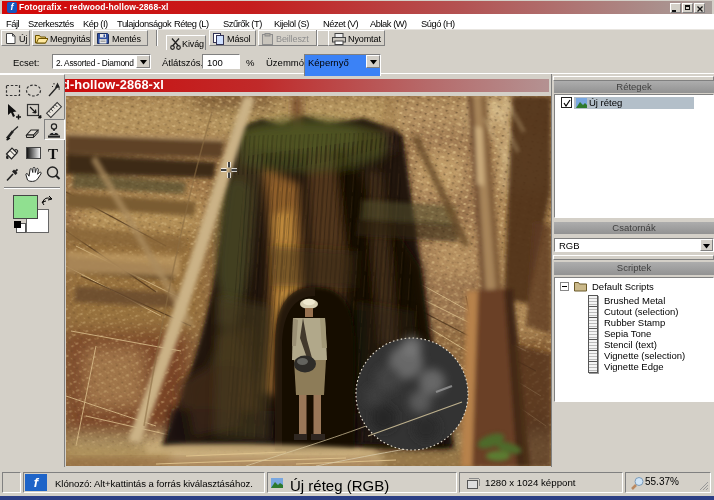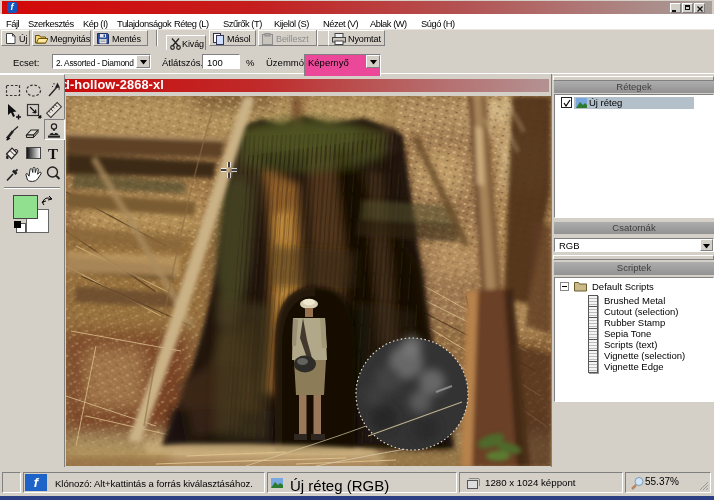--- a/index.html
+++ b/index.html
@@ -11,20 +11,21 @@
 .scr{position:absolute;left:33px;height:11px;white-space:nowrap}
 .scr span{position:absolute;left:16px;top:0;white-space:nowrap}
 .scr:before{content:"";position:absolute;left:0;top:0;width:8px;height:10px;background:#f4f4f4 repeating-linear-gradient(transparent 0 2px,#bbb 2px 3px);border:1px solid #555;box-shadow:1px 1px 0 #999}
 .mi{position:absolute;top:5px;font-size:9.3px;letter-spacing:-0.45px;white-space:nowrap}
 .tb{font-size:9px;letter-spacing:-0.1px;white-space:nowrap}
 </style></head>
 <body>
 
 <div class="abs" style="left:2px;top:1px;width:710px;height:13px;background:linear-gradient(90deg,#d40808 0%,#c51d1d 35%,#b35353 65%,#a89f9b 100%)">
   <div class="abs" style="left:5px;top:1px;width:10px;height:11px;background:#1557c0;border-radius:2px;color:#fff;font-size:9px;font-style:italic;font-weight:bold;text-align:center;line-height:11px">f</div>
+  <div class="abs" style="left:17px;top:0;color:#fff;font-weight:bold;font-size:8.5px;line-height:13px;letter-spacing:0.1px">Fotografix - redwood-hollow-2868-xl</div>
   <div class="abs raised" style="left:668px;top:2px;width:11px;height:10px;background:#d4d0c8">
       <div class="abs" style="left:1px;top:6px;width:4px;height:1.5px;background:#111"></div>
     </div>
   <div class="abs raised" style="left:680px;top:2px;width:11px;height:10px;background:#d4d0c8">
       <div class="abs" style="left:1.5px;top:1px;width:5px;height:5px;border:1px solid #111;border-top-width:2px"></div>
     </div>
   <div class="abs raised" style="left:692px;top:2px;width:11px;height:10px;background:#d4d0c8">
       <svg class="abs" style="left:2px;top:1.5px" width="6" height="6" viewBox="0 0 6 6">
         <path d="M0.5,0.5 L5.5,5.5 M5.5,0.5 L0.5,5.5" stroke="#111" stroke-width="1.3"></path>
       </svg>
@@ -110,21 +111,21 @@
     <div class="abs raised" style="right:0;top:0;width:14px;height:13px;background:#d4d0c8;text-align:center"><svg width="7" height="5" viewBox="0 0 7 5" style="margin-top:3px">
           <path d="M0 0h7l-3.5 4.5z" fill="#000"></path>
         </svg></div>
   </div>
   <span class="abs" style="left:162px;top:7px;font-size:9.5px">Átlátszós.</span>
   <div class="abs sunken" style="left:202px;top:4px;width:38px;height:15px;background:#fff">
       <span class="abs" style="left:4px;top:2px;font-size:9.5px">100</span>
     </div>
   <span class="abs" style="left:246px;top:7px;font-size:9.5px">%</span>
   <span class="abs" style="left:266px;top:7px;font-size:9.5px">Üzemmód</span>
-  <div class="abs sunken" style="left:304px;top:4px;width:77px;height:25px;background:#ec4899">
+  <div class="abs sunken" style="left:304px;top:4px;width:77px;height:25px;background:#3b82f6">
     <span class="abs" style="left:3px;top:2px;font-size:9.5px">Képernyő</span>
     <div class="abs raised" style="right:0;top:0;width:14px;height:13px;background:#d4d0c8;text-align:center"><svg width="7" height="5" viewBox="0 0 7 5" style="margin-top:3px">
           <path d="M0 0h7l-3.5 4.5z" fill="#000"></path>
         </svg></div>
   </div>
 </div>
 
 <div class="abs" style="left:64px;top:76px;width:487px;height:20px;background:#d4d0c8">
   <div class="abs" style="left:1px;top:3px;width:484px;height:13px;background:linear-gradient(90deg,#cb0b0b 0%,#c02a2a 40%,#b66a6a 75%,#b49292 100%);overflow:hidden">
     <span class="abs" style="left:-3px;top:0;color:#fff;font-weight:bold;font-size:12.8px;line-height:12px;letter-spacing:0.1px">d-hollow-2868-xl</span>
@@ -438,21 +439,21 @@
     <div class="scr" style="top:28px">
         <span>Cutout (selection)</span>
       </div>
     <div class="scr" style="top:39px">
         <span>Rubber Stamp</span>
       </div>
     <div class="scr" style="top:50px">
         <span>Sepia Tone</span>
       </div>
     <div class="scr" style="top:61px">
-        <span>Scripts (text)</span>
+        <span>Stencil (text)</span>
       </div>
     <div class="scr" style="top:72px">
         <span>Vignette (selection)</span>
       </div>
     <div class="scr" style="top:83px">
         <span>Vignette Edge</span>
       </div>
   </div>
 </div>
 

